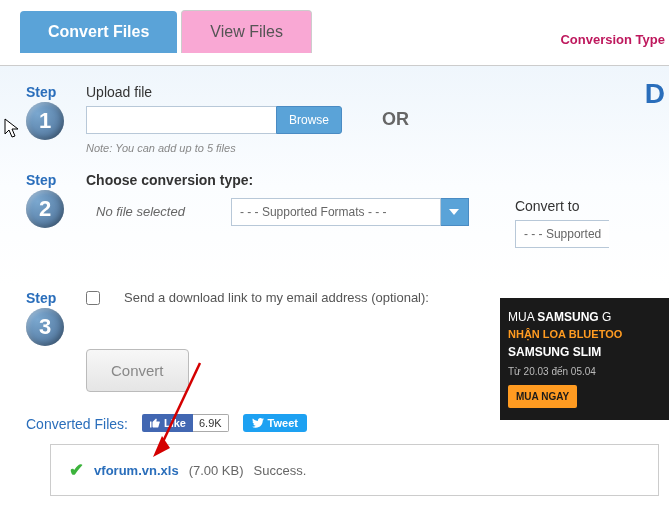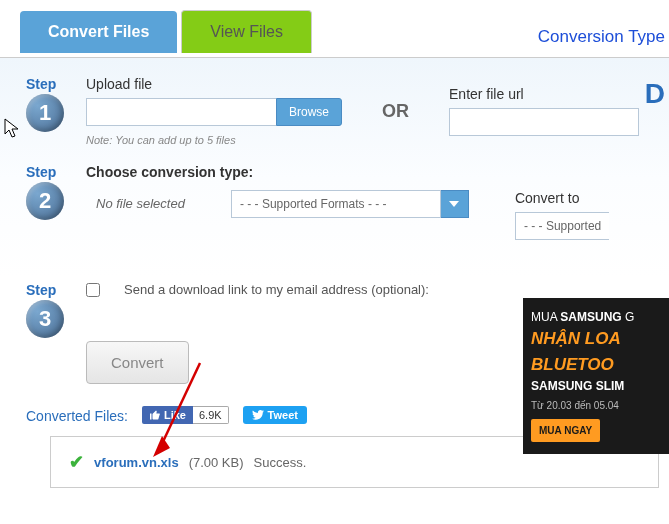--- a/index.html
+++ b/index.html
@@ -1,21 +1,21 @@
 <!DOCTYPE html>
 <html><head>
   <meta charset="utf-8">
   <style>
     * { box-sizing: border-box; margin: 0; padding: 0; }
     body { font-family: Arial, Helvetica, sans-serif; font-size: 13px; color: #555; background: #fff; width: 669px; }
-    .tabs { display: flex; align-items: flex-end; padding: 10px 0 4px 20px; }
+    .tabs { display: flex; align-items: flex-end; padding: 10px 0 12px 20px; }
     .tab { padding: 12px 28px; font-size: 16px; border-radius: 4px 4px 0 0; cursor: pointer; margin-right: 4px; }
     .tab-active { background: #5aa3d8; color: #fff; font-weight: bold; }
-    .tab-inactive { background: #84cc16; color: #555; border: 1px solid #ccc; border-bottom: none; }
-    .link-right { margin-left: auto; padding: 0 4px 6px 0; color: #1d4ed8; font-weight: normal; font-size: 17px; }
+    .tab-inactive { background: #f9a8d4; color: #555; border: 1px solid #ccc; border-bottom: none; }
+    .link-right { margin-left: auto; padding: 0 4px 6px 0; color: #be185d; font-weight: bold; font-size: 13px; }
     .panel { border-top: 1px solid #ccc; background: linear-gradient(#eff6fc 0, #fbfdff 120px, #fff 220px); padding-bottom: 30px; }
     .row { display: flex; align-items: flex-start; padding: 18px 0 0 26px; }
     .step-col { width: 60px; }
     .step-label { color: #2a6ebb; font-weight: bold; font-size: 14px; }
     .step-circle { width: 38px; height: 38px; border-radius: 50%; background: radial-gradient(circle at 30% 30%, #7aa7cf, #4a6d93); color: #fff; font-size: 22px; font-weight: bold; display: flex; align-items: center; justify-content: center; margin-top: 2px; box-shadow: inset -2px -2px 6px rgba(0,0,0,.3), inset 2px 2px 4px rgba(255,255,255,.3); }
     .content-col { flex: 1; padding-right: 8px; }
     .section-title { color: #333; font-size: 14px; margin-bottom: 6px; }
     .section-title-bold { font-weight: bold; }
     .file-row { display: flex; align-items: center; gap: 40px; }
     .input-group { display: flex; align-items: flex-end; }
@@ -43,24 +43,24 @@
     .converted-label { color: #2a6ebb; font-size: 14px; }
     .fb-like { display: flex; }
     .fb-btn { background: #4267b2; color: #fff; font-size: 11px; font-weight: bold; padding: 3px 7px; border-radius: 2px 0 0 2px; display: flex; align-items: center; gap: 3px; }
     .fb-thumb { width: 12px; height: 12px; }
     .fb-count { border: 1px solid #aaa; border-left: none; background: #fff; color: #333; font-size: 11px; padding: 2px 6px; border-radius: 0 2px 2px 0; display: flex; align-items: center; }
     .tweet-btn { background: #1da1f2; color: #fff; font-size: 11px; font-weight: bold; padding: 3px 9px; border-radius: 3px; display: flex; align-items: center; gap: 4px; }
     .file-result { margin: 0 10px 0 50px; border: 1px solid #ccc; padding: 14px 18px; display: flex; align-items: center; gap: 10px; background: #fff; }
     .check { color: #3cb33c; font-size: 18px; font-weight: bold; }
     .file-name { color: #2a6ebb; font-weight: bold; font-size: 13px; }
     .file-meta { color: #666; font-size: 13px; }
-    .ad-box { position: absolute; right: 0; top: 298px; width: 146px; background: #1a1a1a; color: #fff; padding: 10px 8px 12px 8px; font-size: 11px; line-height: 1.5; }
+    .ad-box { position: absolute; right: 0; top: 298px; width: 169px; background: #1a1a1a; color: #fff; padding: 10px 8px 12px 8px; font-size: 11px; line-height: 1.5; }
     .ad-line1 { color: #fff; font-size: 12px; }
     .ad-line1 .br { font-weight: bold; }
-    .ad-line2 { color: #ff9b21; font-weight: bold; font-size: 17px; font-style: italic; }
+    .ad-line2 { color: #ff9b21; font-weight: bold; font-size: 11px; }
     .ad-line3 { color: #fff; font-weight: bold; font-size: 12px; }
     .ad-date { color: #bbb; font-size: 10px; margin-top: 3px; }
     .ad-btn { background: #ff9b21; color: #1a1a1a; font-weight: bold; font-size: 10px; padding: 4px 8px; display: inline-block; margin-top: 6px; border-radius: 2px; cursor: pointer; }
     .cursor { position: absolute; left: 4px; top: 118px; pointer-events: none; }
     .arrow-annot { position: absolute; left: 150px; top: 358px; pointer-events: none; }
     .step3-row { margin-top: 24px; }
   </style>
 </head>
 <body>
 <div class="wrapper">
@@ -93,24 +93,20 @@
       <div class="file-row">
         <div>
           <div class="section-title">Upload file</div>
           <div class="input-group">
             <input class="text-input upload-input" type="text" style="">
             <button class="browse-btn">Browse</button>
           </div>
           <div class="note">Note: You can add up to 5 files</div>
         </div>
         <div class="or-text">OR</div>
-        <div class="url-col">
-          <div class="section-title">Enter file url</div>
-          <input class="text-input url-input" type="text" style="">
-        </div>
       </div>
     </div>
   </div>
 
   <div class="row">
     <div class="step-col">
       <div class="step-label">Step</div>
       <div class="step-circle">2</div>
     </div>
     <div class="content-col">

